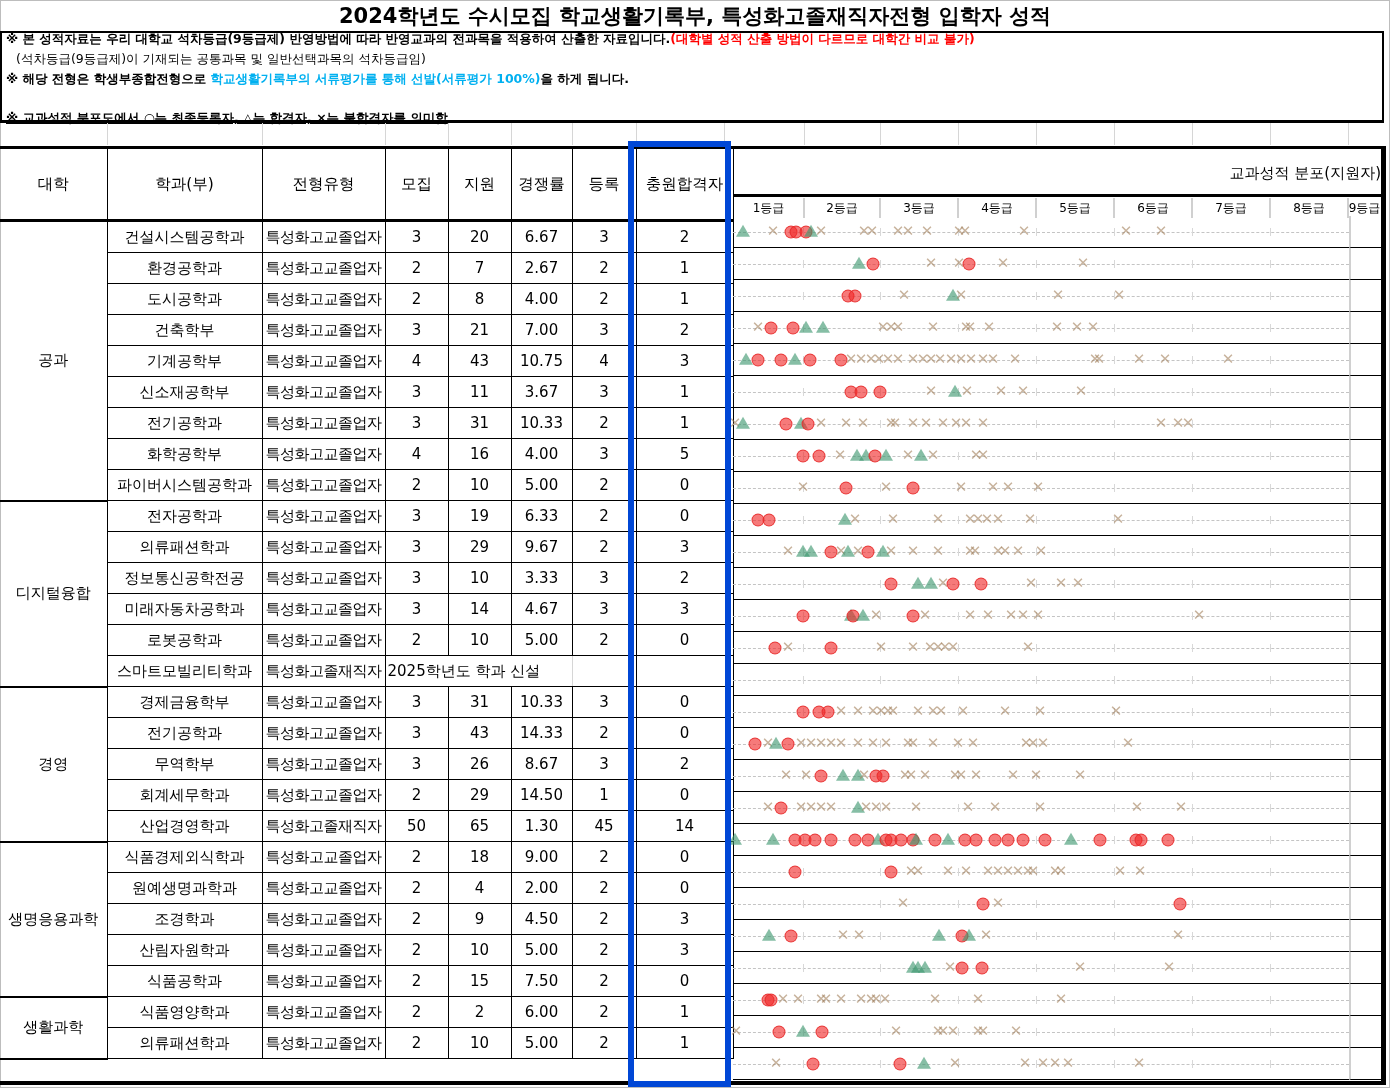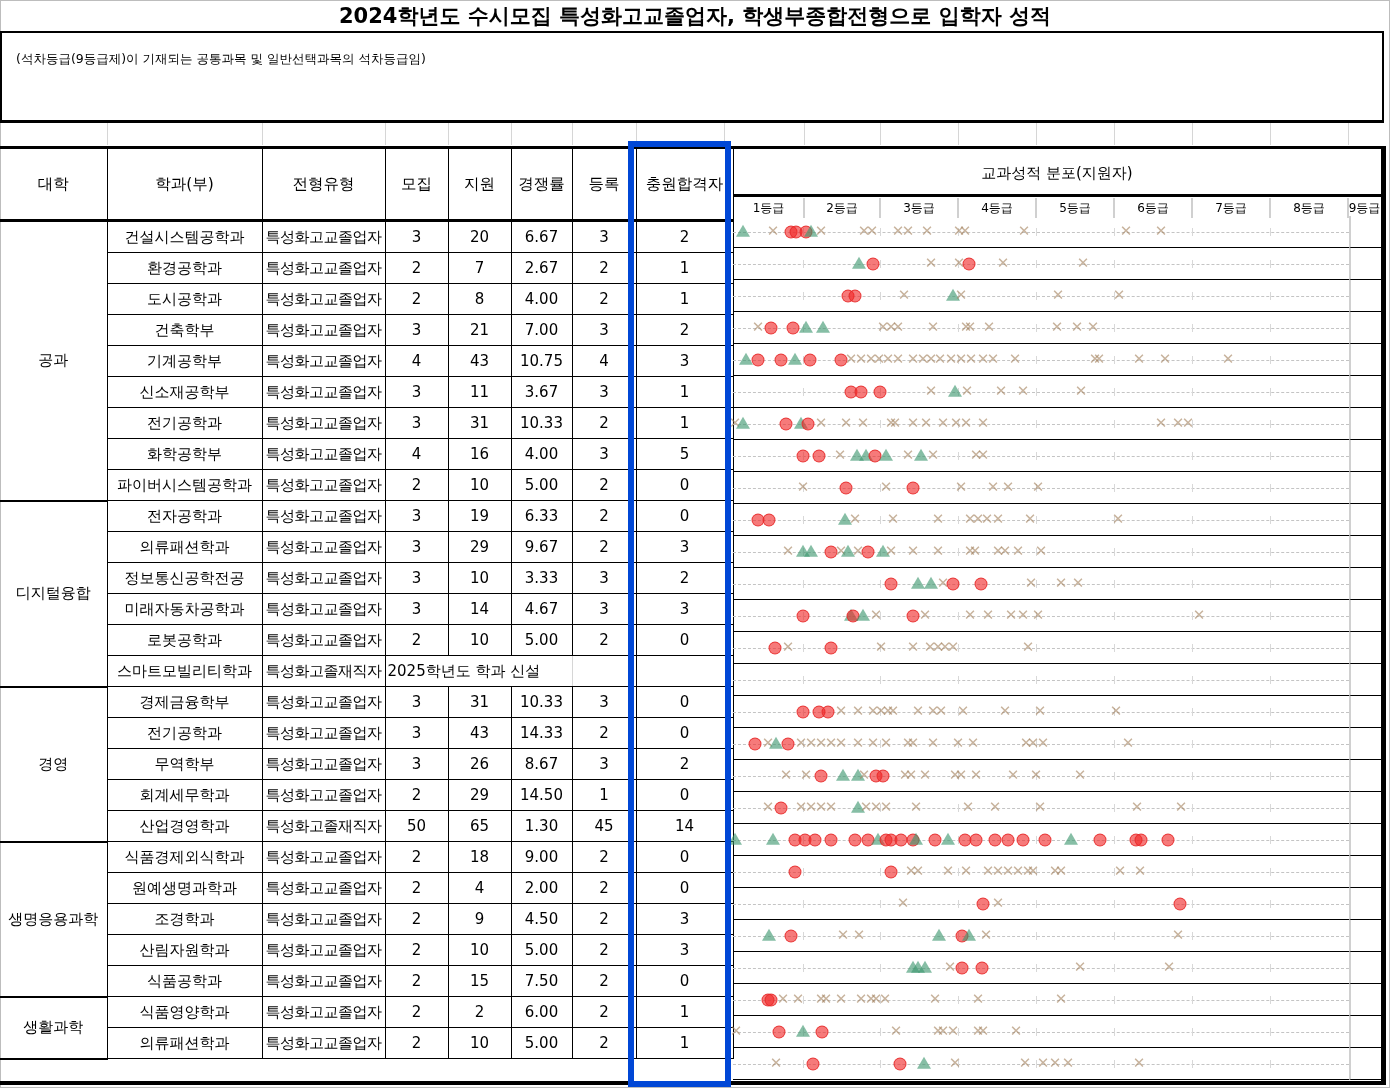--- a/index.html
+++ b/index.html
@@ -25,21 +25,21 @@
   table.main th { height:70px; font-size:15.5px; }
   .thick-top { border-top:3px solid #000 !important; }
   tr.datarow td { height:30px; }
   .college { font-size:15.5px; }
   .dept { font-size:15.5px; }
   .type { font-size:14.5px; letter-spacing:-0.5px; }
 
   .chart-head { position:absolute; left:733px; top:146px; width:653px; height:70px;
                 border-top:3px solid #000; border-right:5px solid #000; box-sizing:border-box; }
   .chart-title { position:absolute; left:0; top:0; width:100%; height:48px; line-height:48px;
-                 text-align:center; font-size:15px; border-bottom:3px solid #000; box-sizing:border-box; }
+                 text-align:right; font-size:15px; border-bottom:3px solid #000; box-sizing:border-box; }
   .grade { position:absolute; top:49px; height:20px; line-height:20px; text-align:center; font-size:12px; }
   .grade-sep { position:absolute; top:49px; width:2px; height:20px; background:#d0d0d0; }
 
   .chart-body { position:absolute; left:733px; top:216px; width:653px; }
   .crow { position:absolute; left:0; width:616px; height:32px; border-bottom:1.5px solid #000; box-sizing:border-box; }
   .crow .axis { position:absolute; left:0; right:0; top:16px; height:0; border-top:1px dashed #c4c4c4; }
   .tick { position:absolute; top:12px; width:1px; height:8px; background:#d8d8d8; }
   .mk { position:absolute; top:16px; transform:translate(-50%,-50%); line-height:1; }
   .mk.o { width:13px; height:13px; border-radius:50%; background:rgba(240,40,40,0.62); border:1.5px solid rgba(230,40,40,0.8); box-sizing:border-box; }
   .mk.t { width:0; height:0; border-left:7px solid transparent; border-right:7px solid transparent;
@@ -51,24 +51,31 @@
   .bottom-edge { position:absolute; left:0; top:1081px; width:1386px; height:4px; background:#000; }
 
   .highlight { position:absolute; left:628px; top:141px; width:103px; height:946px;
                border:6px solid #0047d6; box-sizing:border-box; pointer-events:none; }
 </style>
 </head>
 <body>
 
 <div class="frame"></div>
 
-<div class="title">2024학년도 수시모집 특성화고교졸업자, 학생부종합전형으로 입학자 성적</div>
+<div class="title">2024학년도 수시모집 학교생활기록부, 특성화고졸재직자전형 입학자 성적</div>
 
 <div class="notes">
+  <div class="note" style="top:-2px">
+    <span>※ 본 성적자료는 우리 대학교 석차등급(9등급제) 반영방법에 따라 반영교과의 전과목을 적용하여 산출한 자료입니다.</span><span class="red">(대학별 성적 산출 방법이 다르므로 대학간 비교 불가)</span>
+  </div>
   <div class="note plain" style="top:18px; left:14px">(석차등급(9등급제)이 기재되는 공통과목 및 일반선택과목의 석차등급임)</div>
+  <div class="note" style="top:38px">
+    <span>※ 해당 전형은 학생부종합전형으로 </span><span class="blue">학교생활기록부의 서류평가를 통해 선발(서류평가 100%)</span><span>을 하게 됩니다.</span>
+  </div>
+  <div class="note u" style="top:77px">※ 교과성적 분포도에서 ○는 최종등록자, △는 합격자, ×는 불합격자를 의미함</div>
 </div>
 
 <div class="gridlines">
   <div class="gl" style="left:107px"></div>
     <div class="gl" style="left:262px"></div>
   <div class="gl" style="left:385px"></div>
     <div class="gl" style="left:448px"></div>
   <div class="gl" style="left:511px"></div>
     <div class="gl" style="left:572px"></div>
   <div class="gl" style="left:636px"></div>

